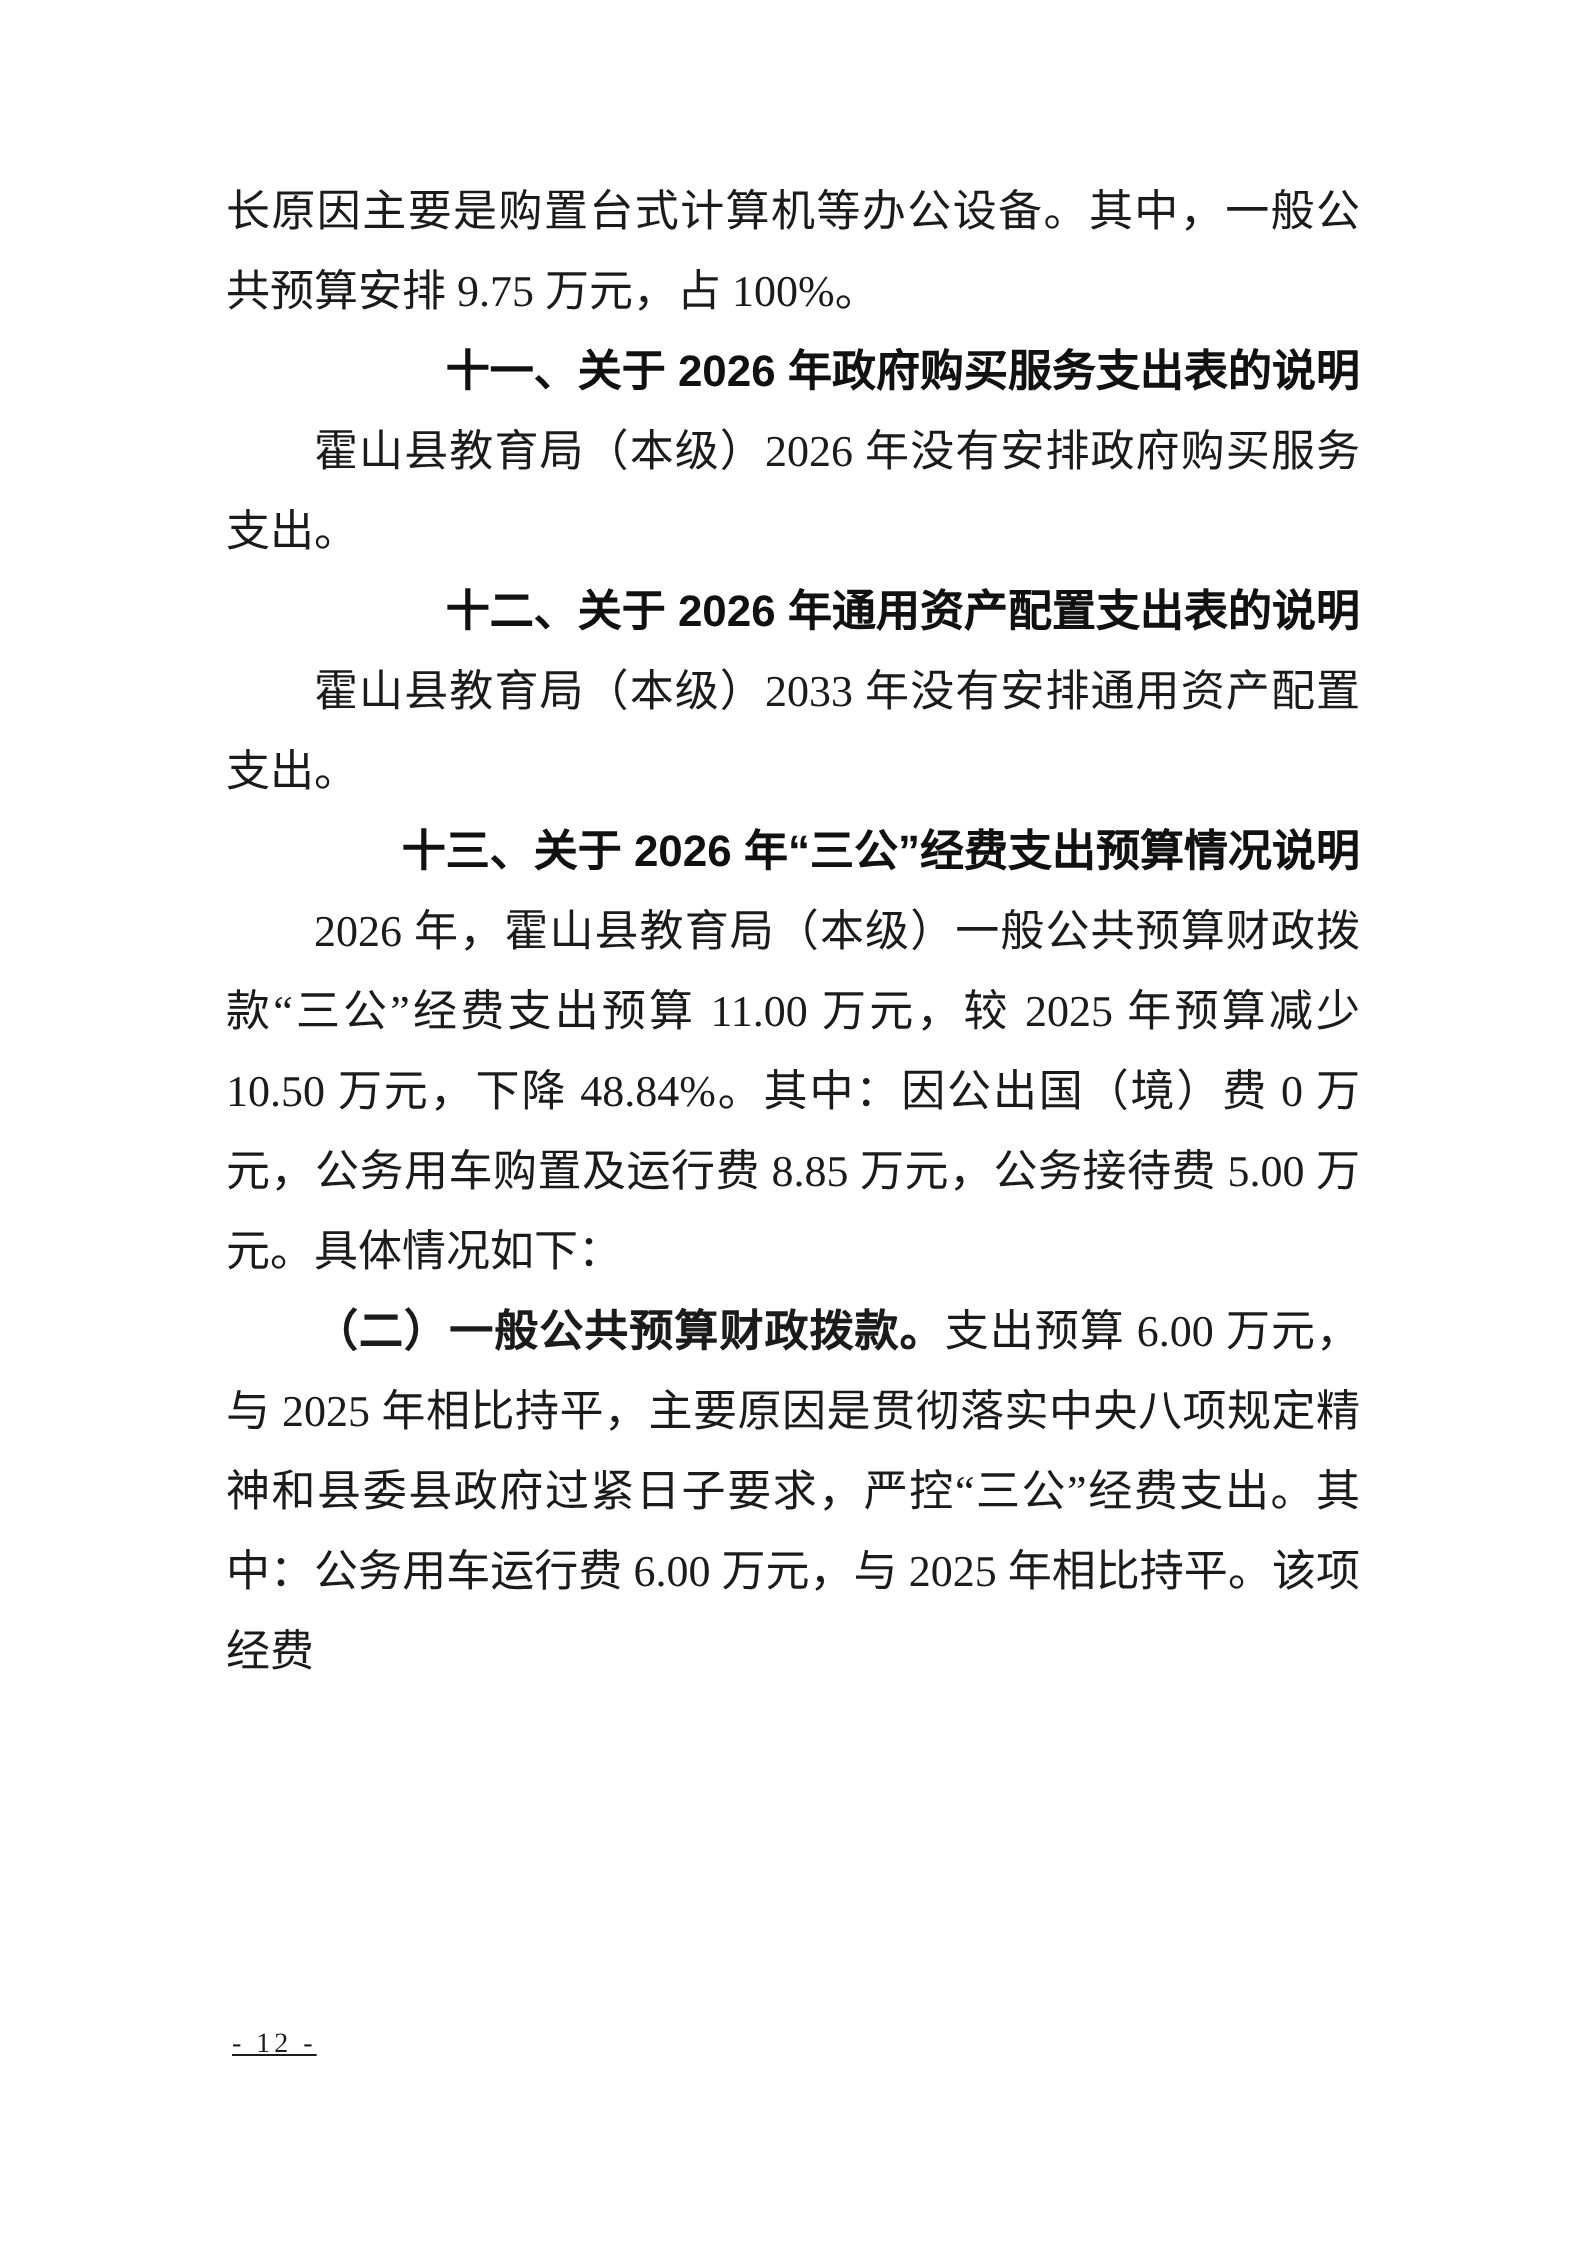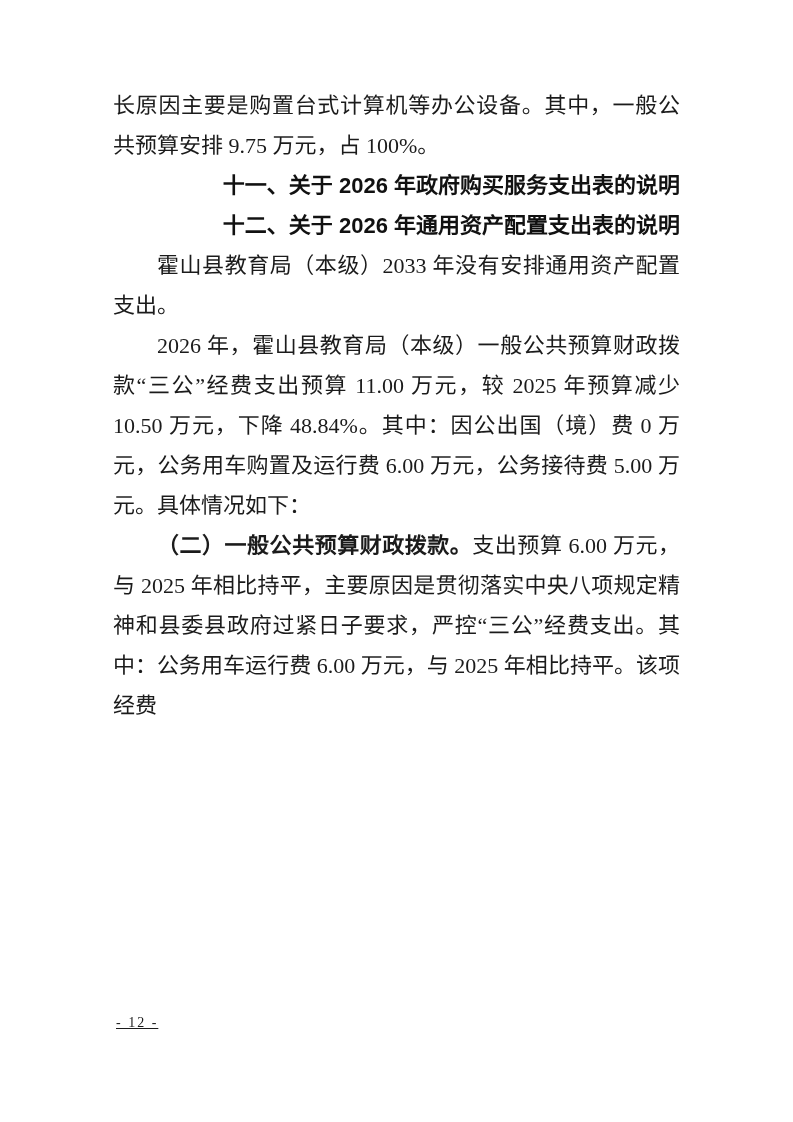--- a/index.html
+++ b/index.html
@@ -61,27 +61,29 @@
 </head>
 <body>
 
 <div class="page">
   <div class="content">
 
     <p class="para no-indent">长原因主要是购置台式计算机等办公设备。其中，一般公共预算安排 9.75 万元，占 100%。</p>
 
     <p class="heading">十一、关于 2026 年政府购买服务支出表的说明</p>
 
+    <p class="para">霍山县教育局（本级）2026 年没有安排政府购买服务支出。</p>
 
     <p class="heading">十二、关于 2026 年通用资产配置支出表的说明</p>
 
     <p class="para">霍山县教育局（本级）2033 年没有安排通用资产配置支出。</p>
 
+    <p class="heading">十三、关于 2026 年“三公”经费支出预算情况说明</p>
 
-    <p class="para">2026 年，霍山县教育局（本级）一般公共预算财政拨款“三公”经费支出预算 11.00 万元，较 2025 年预算减少 10.50 万元，下降 48.84%。其中：因公出国（境）费 0 万元，公务用车购置及运行费 6.00 万元，公务接待费 5.00 万元。具体情况如下：</p>
+    <p class="para">2026 年，霍山县教育局（本级）一般公共预算财政拨款“三公”经费支出预算 11.00 万元，较 2025 年预算减少 10.50 万元，下降 48.84%。其中：因公出国（境）费 0 万元，公务用车购置及运行费 8.85 万元，公务接待费 5.00 万元。具体情况如下：</p>
 
 
     <p class="para"><span class="lead">（二）一般公共预算财政拨款。</span><span>支出预算 6.00 万元，与 2025 年相比持平，主要原因是贯彻落实中央八项规定精神和县委县政府过紧日子要求，严控“三公”经费支出。其中：公务用车运行费 6.00 万元，与 2025 年相比持平。该项经费</span></p>
 
   </div>
 
   <div class="footer">- 12 -</div>
 </div>
 
 </body></html>

